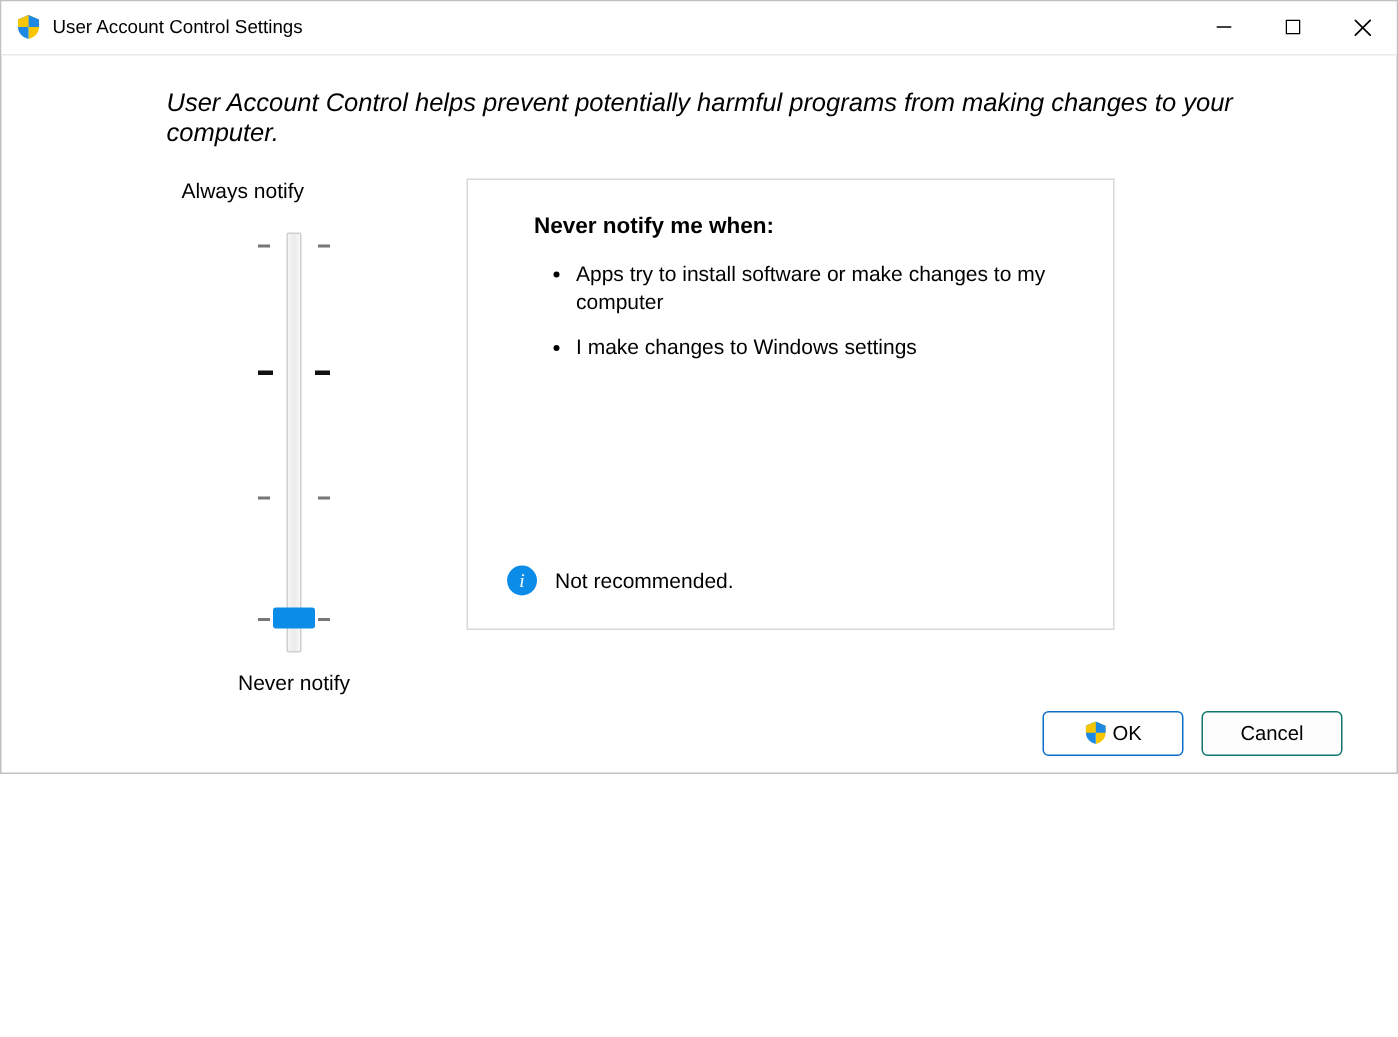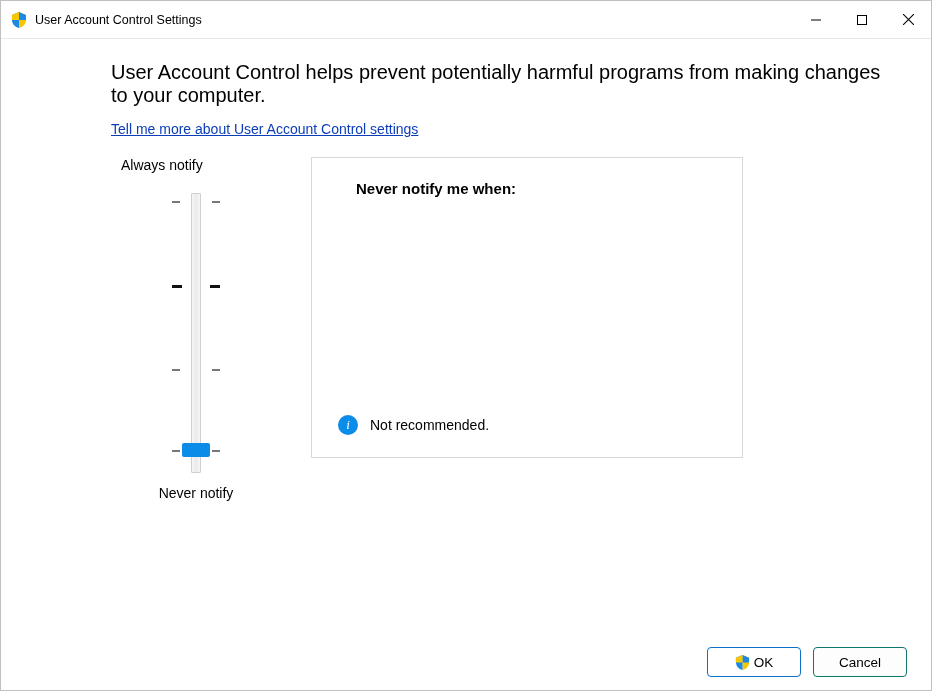--- a/index.html
+++ b/index.html
@@ -7,21 +7,21 @@
       font-family: "Segoe UI", Tahoma, sans-serif;
       background: #ffffff;
       width: 932px;
       height: 691px;
       overflow: hidden;
       font-size: 13px;
       color: #000;
     }
     .window {
       width: 932px;
-      height: 691px;
+      height: 516px;
       border: 1px solid #c0c0c0;
       position: relative;
       background: #ffffff;
       display: flex;
       flex-direction: column;
     }
     .titlebar {
       height: 38px;
       display: flex;
       align-items: center;
@@ -56,23 +56,24 @@
       padding: 22px 50px 0 110px;
       position: relative;
     }
     .heading {
       font-size: 20px;
       color: #0b3dbb;
       margin-bottom: 20px;
       font-weight: 400;
     }
     .subtext {
-      font-size: 20px;
+      font-size: 17px;
       color: #000;
       margin-bottom: 14px;
+      font-style: italic;
     }
     .help-link {
       font-size: 14px;
       color: #0b3dbb;
       text-decoration: underline;
       cursor: pointer;
       display: inline-block;
     }
     .middle {
       display: flex;
@@ -180,21 +181,21 @@
       align-items: center;
       justify-content: center;
       font-style: italic;
       font-family: Georgia, serif;
     }
     .footer {
       height: 56px;
       display: flex;
       align-items: center;
       justify-content: flex-end;
-      padding-right: 24px;
+      padding-right: 36px;
       gap: 12px;
     }
     .btn {
       min-width: 94px;
       height: 30px;
       border: 1px solid #0f766e;
       background: #fdfdfd;
       border-radius: 4px;
       display: flex;
       align-items: center;
@@ -239,21 +240,20 @@
         <svg width="11" height="11" viewBox="0 0 10 10">
             <line x1="0" y1="0" x2="10" y2="10" stroke="#000" stroke-width="1"></line>
             <line x1="10" y1="0" x2="0" y2="10" stroke="#000" stroke-width="1"></line>
           </svg>
       </div>
     </div>
   </div>
 
   <div class="content">
     <div class="subtext">User Account Control helps prevent potentially harmful programs from making changes to your computer.</div>
-    <a class="help-link">Tell me more about User Account Control settings</a>
 
     <div class="middle">
 
       <div class="slider-col">
         <div class="slider-label">Always notify</div>
         <div class="slider-wrap">
           <div class="slider-track"></div>
           <div class="tick left minor tick-row-0"></div>
           <div class="tick right minor tick-row-0"></div>
           <div class="tick left major tick-row-1"></div>
@@ -262,20 +262,24 @@
           <div class="tick right minor tick-row-2"></div>
           <div class="tick left minor tick-row-3"></div>
           <div class="tick right minor tick-row-3"></div>
           <div class="slider-thumb"></div>
         </div>
         <div class="slider-bottom-label">Never notify</div>
       </div>
 
       <div class="info-panel">
         <h3>Never notify me when:</h3>
+        <ul>
+          <li>Apps try to install software or make changes to my computer</li>
+          <li>I make changes to Windows settings</li>
+        </ul>
         <div class="status-row">
           <span class="info-icon">i</span>
           <span>Not recommended.</span>
         </div>
       </div>
 
     </div>
   </div>
 
   <div class="footer">

